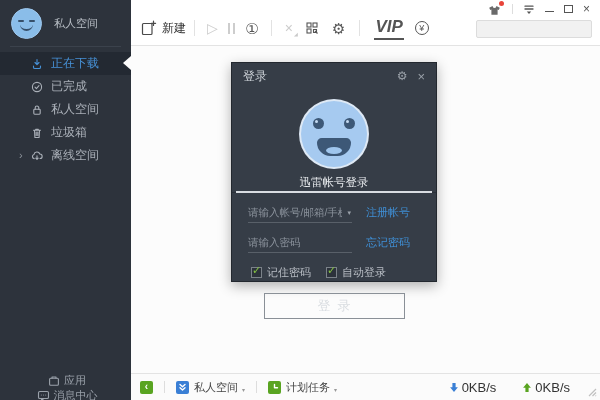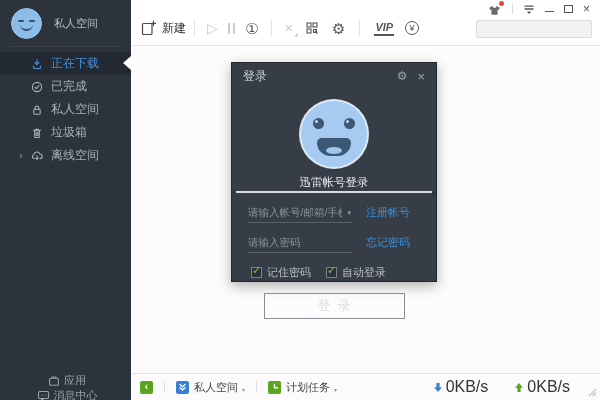--- a/index.html
+++ b/index.html
@@ -48,39 +48,39 @@
   .glyph { line-height:1; }
   .play-glyph { font-size:14px; color:#cdcdcd; margin:0 4px; }
   .pause-icon { display:flex; gap:2.5px; margin:0 6px; }
   .pause-icon i { display:block; width:2.5px; height:11px; background:#cdcdcd; }
   .one-glyph { font-size:15px; color:#555; margin:0 4px; }
   .del-wrap { position:relative; margin:0 5px; }
   .del-glyph { font-size:14px; color:#cccccc; }
   .del-corner { position:absolute; right:-5px; bottom:0; font-size:5px; color:#c9c9c9; }
   .grid-icon { margin:0 7px; }
   .gear-glyph { font-size:15px; color:#555; margin:0 6px; }
-  .vip { font-size:11px; font-weight:bold; font-style:italic; color:#555; border-bottom:2px solid #555; padding:0 1px 1px; margin:0 6px; }
+  .vip { font-size:17px; font-weight:bold; font-style:italic; color:#555; border-bottom:2px solid #555; padding:0 1px 1px; margin:0 6px; }
   .coin { width:14px; height:14px; border:1.4px solid #555; border-radius:50%; color:#555; font-size:9px; display:flex; align-items:center; justify-content:center; margin:0 5px; }
 
   .search-box { position:absolute; right:8px; top:20px; width:116px; height:18px; background:#f1f1f1; border:1px solid #dcdcdc; border-radius:2px; display:flex; align-items:center; }
   .search-input { flex:1; height:100%; border:0; background:transparent; font-size:10px; padding:0 4px; color:#555; outline:none; }
 
   .content { position:absolute; top:46px; bottom:27px; left:0; right:0; background:#fcfcfc; }
 
   
   .statusbar { position:absolute; left:0; right:0; bottom:0; height:27px; background:#fbfbfb; border-top:1px solid #e3e3e3; display:flex; align-items:center; padding-left:9px; }
   .collapse-btn { width:13px; height:13px; background:#59a421; border-radius:2px; color:#fff; font-size:10px; font-weight:bold; display:flex; align-items:center; justify-content:center; line-height:1; }
   .st-sep { width:1px; height:12px; background:#ddd; margin:0 11px; }
   .st-group { display:flex; align-items:center; }
   .sq-icon { width:13px; height:13px; border-radius:2px; display:flex; align-items:center; justify-content:center; margin-right:5px; }
   .sq-blue { background:#3a7fd5; } .sq-green { background:#59a421; }
   .st-label { font-size:11px; color:#444; }
   .st-caret { font-size:6px; color:#999; margin-left:4px; margin-top:5px; }
   .speeds { margin-left:auto; margin-right:30px; display:flex; align-items:center; gap:26px; }
-  .speed { display:flex; align-items:center; gap:3px; font-size:16px; color:#333; }
+  .speed { display:flex; align-items:center; gap:3px; font-size:13px; color:#333; }
   .grip { position:absolute; right:3px; bottom:3px; }
 
   
   .dialog { position:absolute; left:231px; top:62px; width:206px; height:220px; background:#363d47; border:1px solid #23282f; box-shadow:0 4px 12px rgba(0,0,0,.3); z-index:10; color:#c7ccd2; }
   .dlg-header { height:24px; display:flex; align-items:center; justify-content:space-between; padding:2px 11px 0; }
   .dlg-title { font-size:12px; color:#ccd1d7; }
   .dlg-header-icons { display:flex; align-items:center; gap:10px; }
   .dlg-gear { font-size:12px; color:#9aa1a9; line-height:1; }
   .dlg-close { font-size:13px; color:#9aa1a9; line-height:1; }
   .avatar-lg { width:70px; height:70px; border-radius:50%; background:#a6caf0; border:2px solid rgba(232,238,246,.85); margin:12px auto 0; position:relative; }

